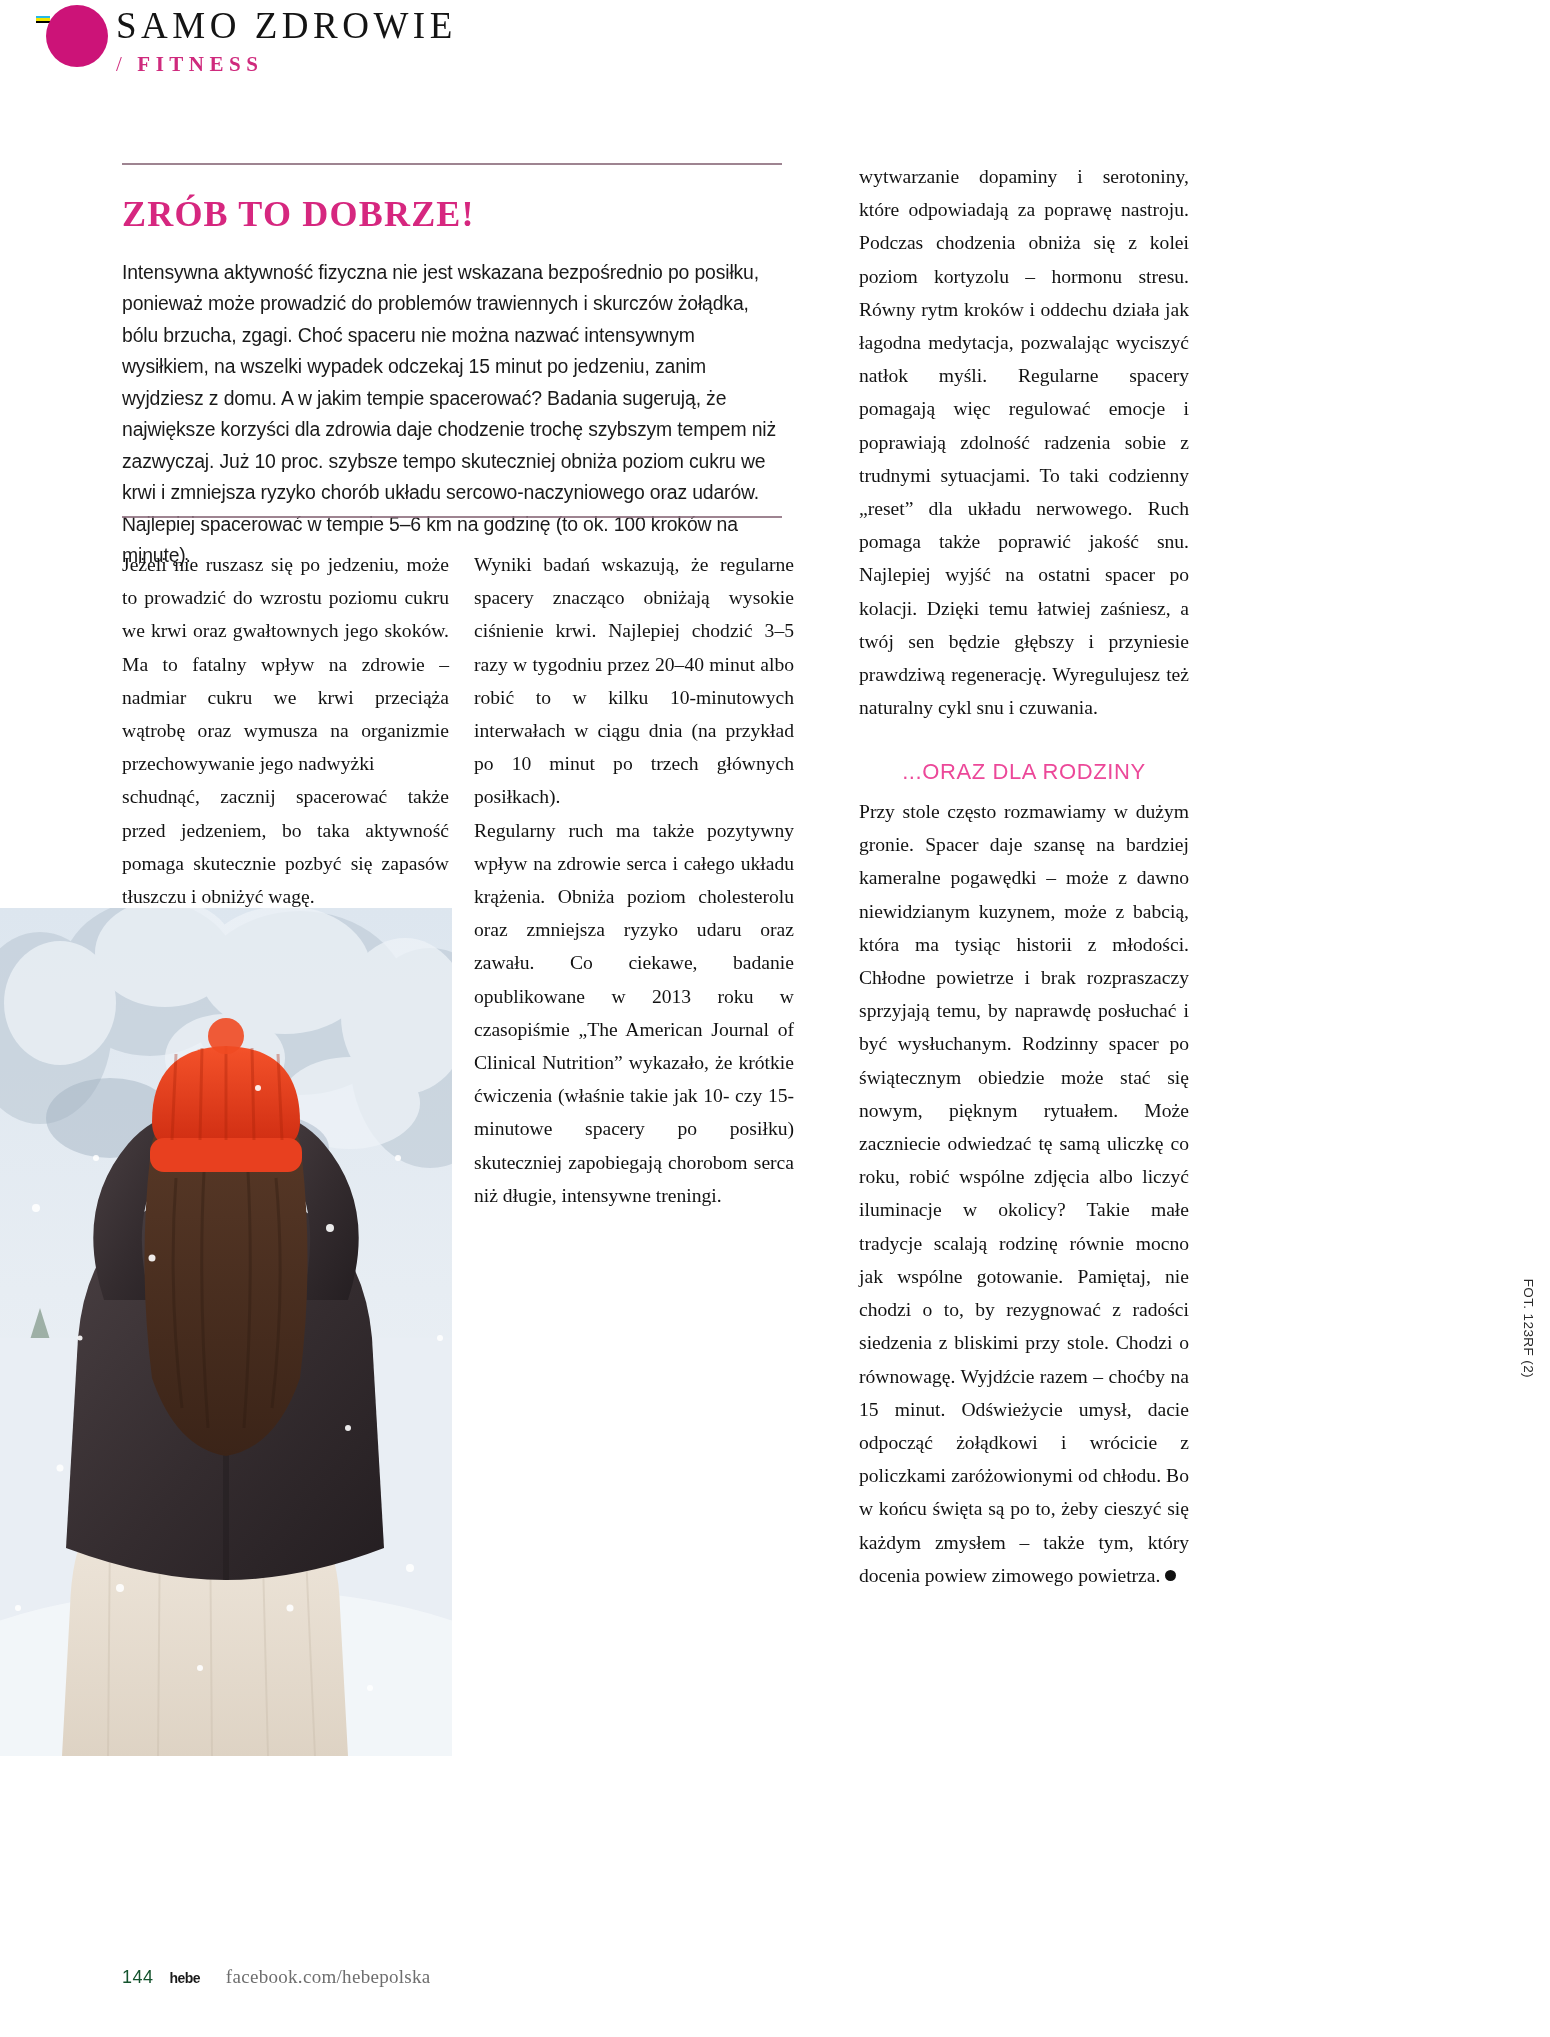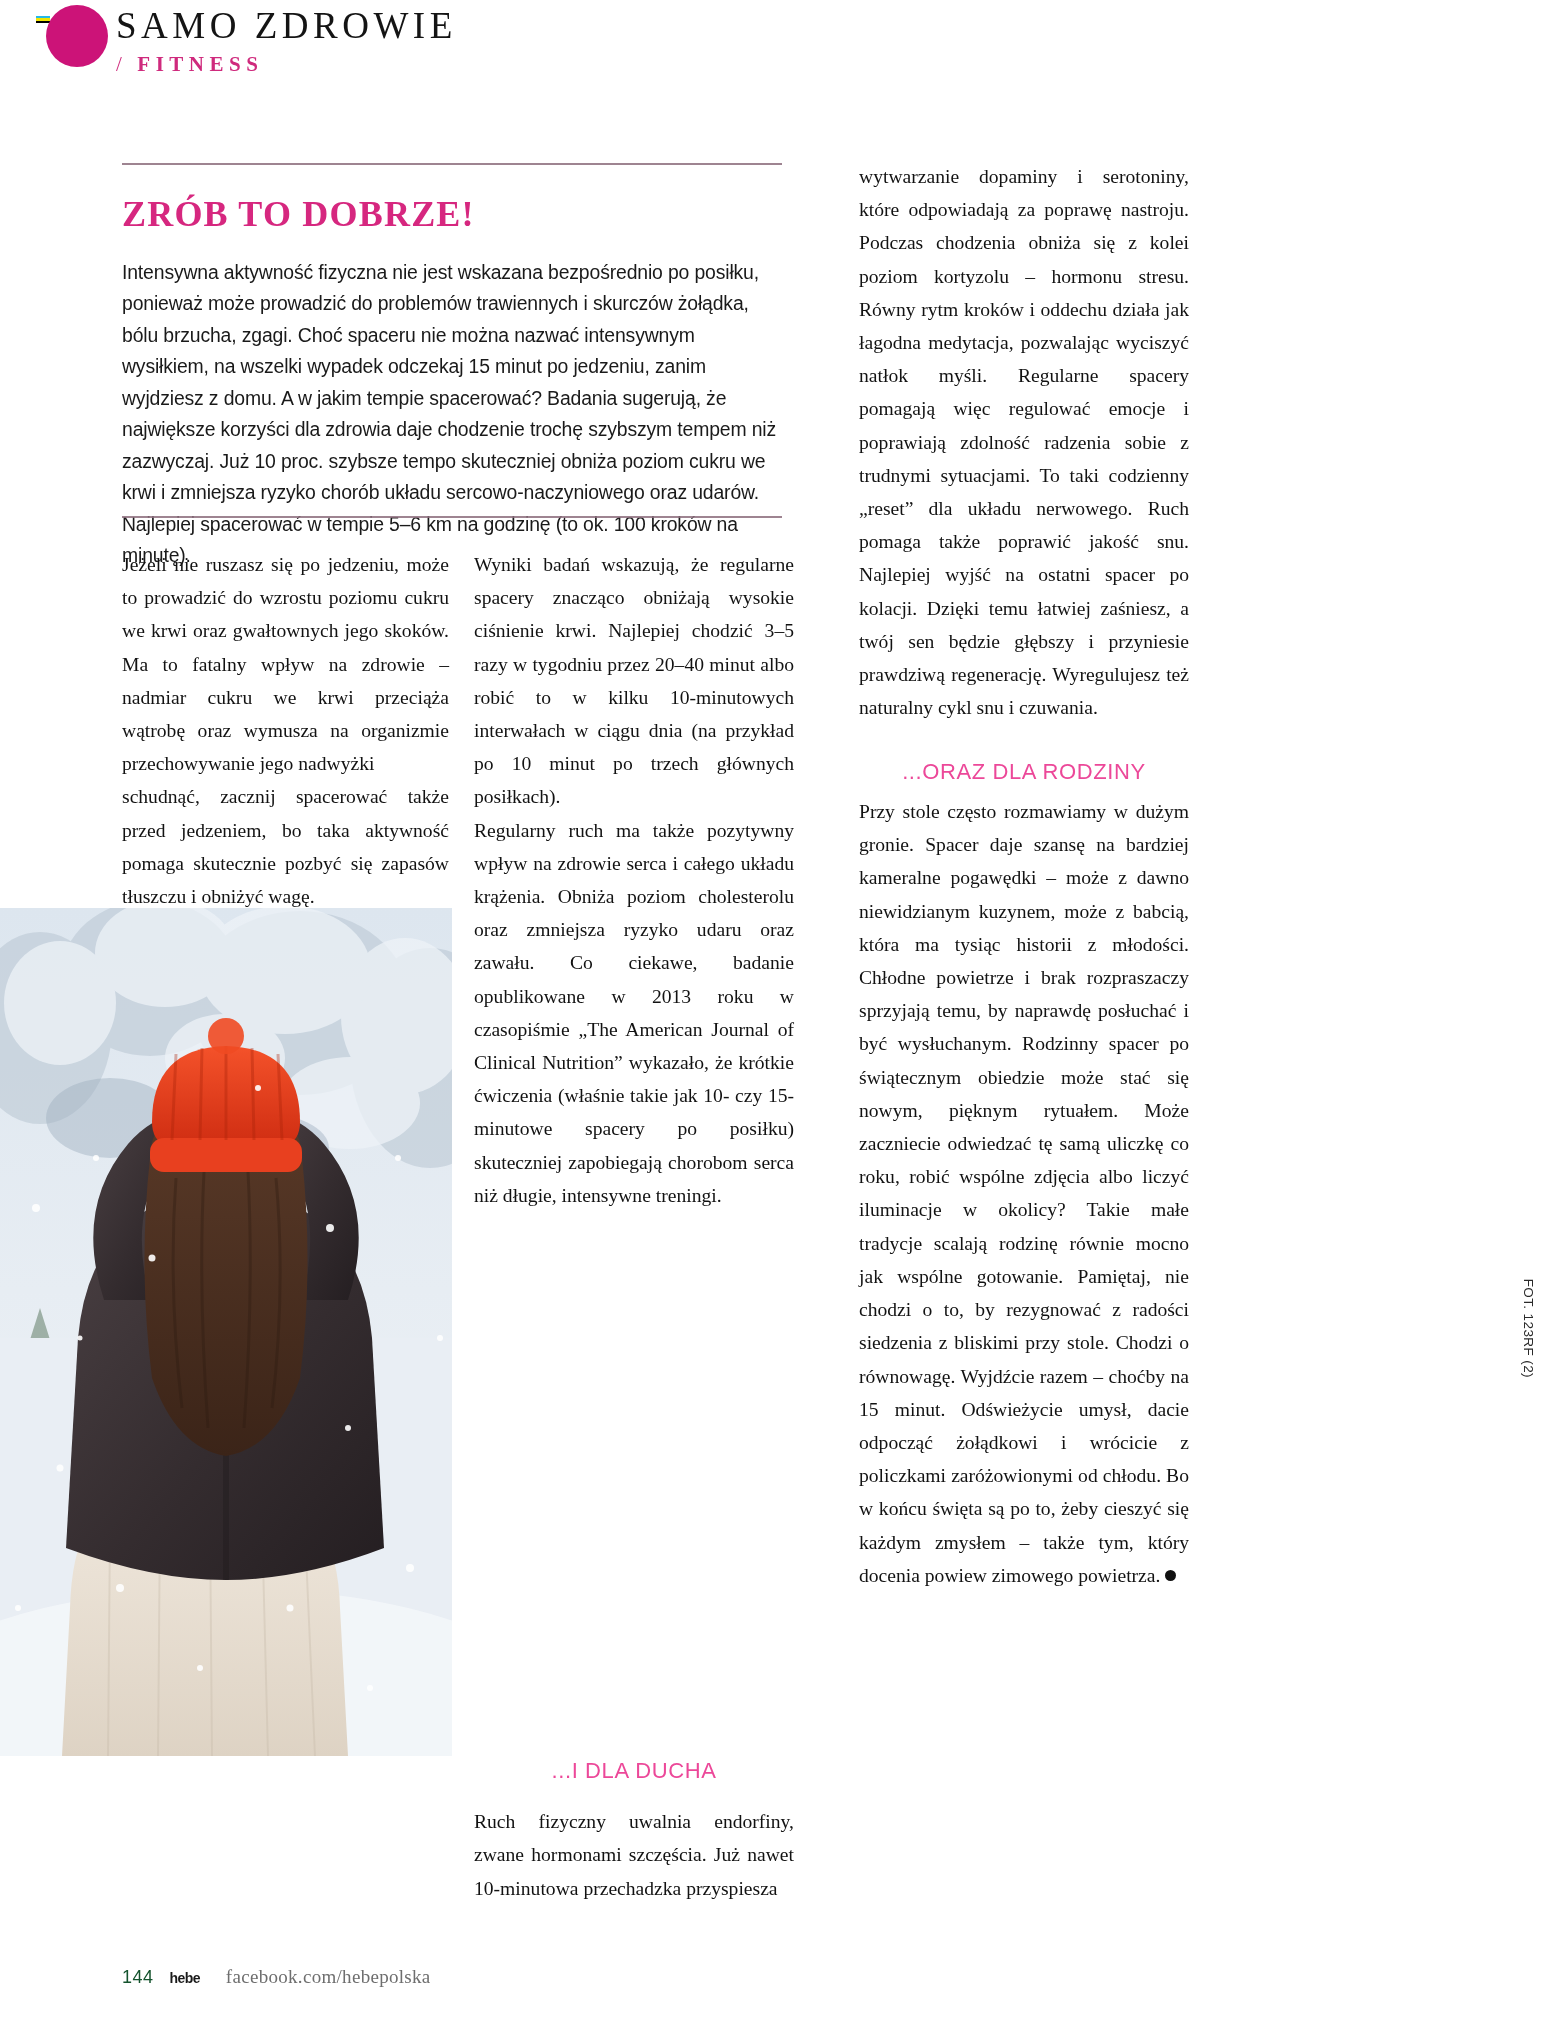--- a/index.html
+++ b/index.html
@@ -243,24 +243,20 @@
   <div class="col col-left">
     <p>Jeżeli nie ruszasz się po jedzeniu, może to prowadzić do wzrostu poziomu cukru we krwi oraz gwałtownych jego skoków. Ma to fatalny wpływ na zdrowie – nadmiar cukru we krwi przeciąża wątrobę oraz wymusza na organizmie przechowywanie jego nadwyżki</p>
     <p>schudnąć, zacznij spacerować także przed jedzeniem, bo taka aktywność pomaga skutecznie pozbyć się zapasów tłuszczu i obniżyć wagę.</p>
   </div>
 
   <div class="col col-mid">
     <p>Wyniki badań wskazują, że regularne spacery znacząco obniżają wysokie ciśnienie krwi. Najlepiej chodzić 3–5 razy w tygodniu przez 20–40 minut albo robić to w kilku 10-minutowych interwałach w ciągu dnia (na przykład po 10 minut po trzech głównych posiłkach).</p>
     <p>Regularny ruch ma także pozytywny wpływ na zdrowie serca i całego układu krążenia. Obniża poziom cholesterolu oraz zmniejsza ryzyko udaru oraz zawału. Co ciekawe, badanie opublikowane w 2013 roku w czasopiśmie „The American Journal of Clinical Nutrition” wykazało, że krótkie ćwiczenia (właśnie takie jak 10- czy 15-minutowe spacery po posiłku) skuteczniej zapobiegają chorobom serca niż długie, intensywne treningi.</p>
   </div>
 
-  <div class="col-mid-lower">
-    <div class="subhead">...I DLA DUCHA</div>
-    <p>Ruch fizyczny uwalnia endorfiny, zwane hormonami szczęścia. Już nawet 10-minutowa przechadzka przyspiesza</p>
-  </div>
 
   <div class="col col-right">
     <p>wytwarzanie dopaminy i serotoniny, które odpowiadają za poprawę nastroju. Podczas chodzenia obniża się z kolei poziom kortyzolu – hormonu stresu. Równy rytm kroków i oddechu działa jak łagodna medytacja, pozwalając wyciszyć natłok myśli. Regularne spacery pomagają więc regulować emocje i poprawiają zdolność radzenia sobie z trudnymi sytuacjami. To taki codzienny „reset” dla układu nerwowego. Ruch pomaga także poprawić jakość snu. Najlepiej wyjść na ostatni spacer po kolacji. Dzięki temu łatwiej zaśniesz, a twój sen będzie głębszy i przyniesie prawdziwą regenerację. Wyregulujesz też naturalny cykl snu i czuwania.</p>
     <div class="subhead subhead-spaced">...ORAZ DLA RODZINY</div>
     <p><span>Przy stole często rozmawiamy w dużym gronie. Spacer daje szansę na bardziej kameralne pogawędki – może z dawno niewidzianym kuzynem, może z babcią, która ma tysiąc historii z młodości. Chłodne powietrze i brak rozpraszaczy sprzyjają temu, by naprawdę posłuchać i być wysłuchanym. Rodzinny spacer po świątecznym obiedzie może stać się nowym, pięknym rytuałem. Może zaczniecie odwiedzać tę samą uliczkę co roku, robić wspólne zdjęcia albo liczyć iluminacje w okolicy? Takie małe tradycje scalają rodzinę równie mocno jak wspólne gotowanie. Pamiętaj, nie chodzi o to, by rezygnować z radości siedzenia z bliskimi przy stole. Chodzi o równowagę. Wyjdźcie razem – choćby na 15 minut. Odświeżycie umysł, dacie odpocząć żołądkowi i wrócicie z policzkami zaróżowionymi od chłodu. Bo w końcu święta są po to, żeby cieszyć się każdym zmysłem – także tym, który docenia powiew zimowego powietrza.</span><span class="dot-end"></span></p>
   </div>
 
   <div class="photo">
     <svg viewBox="0 0 452 848" preserveAspectRatio="xMidYMid slice" aria-hidden="true">
       <defs>

